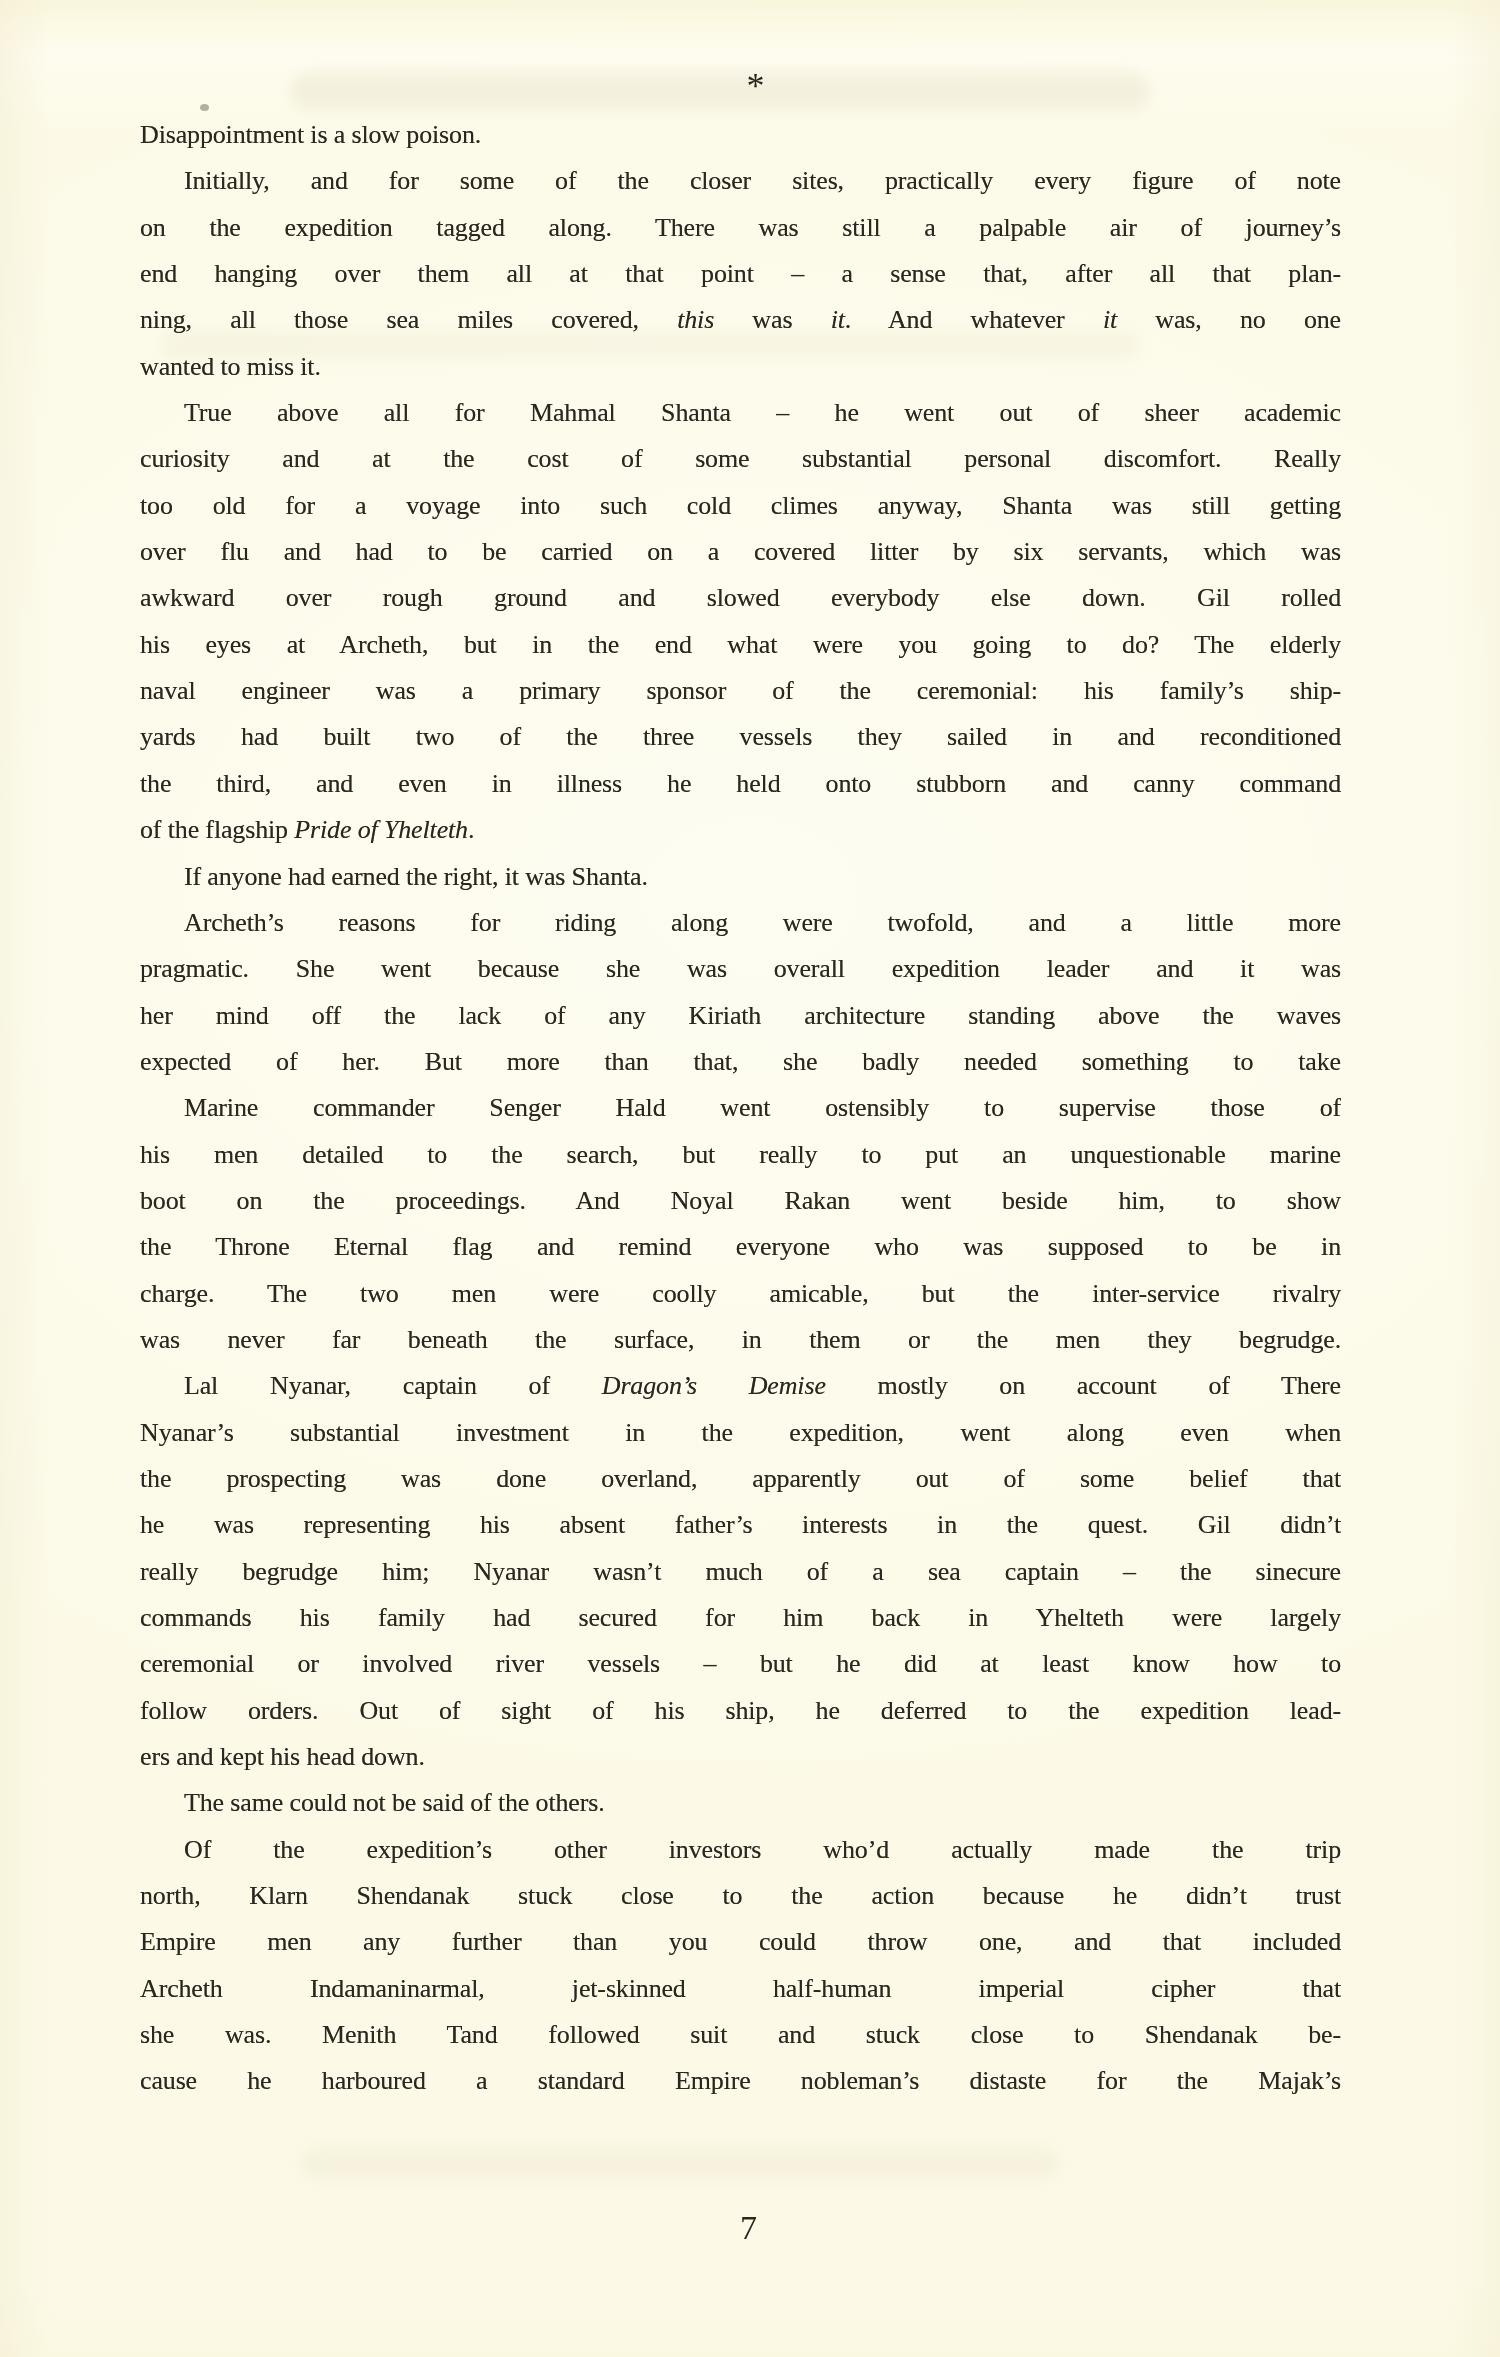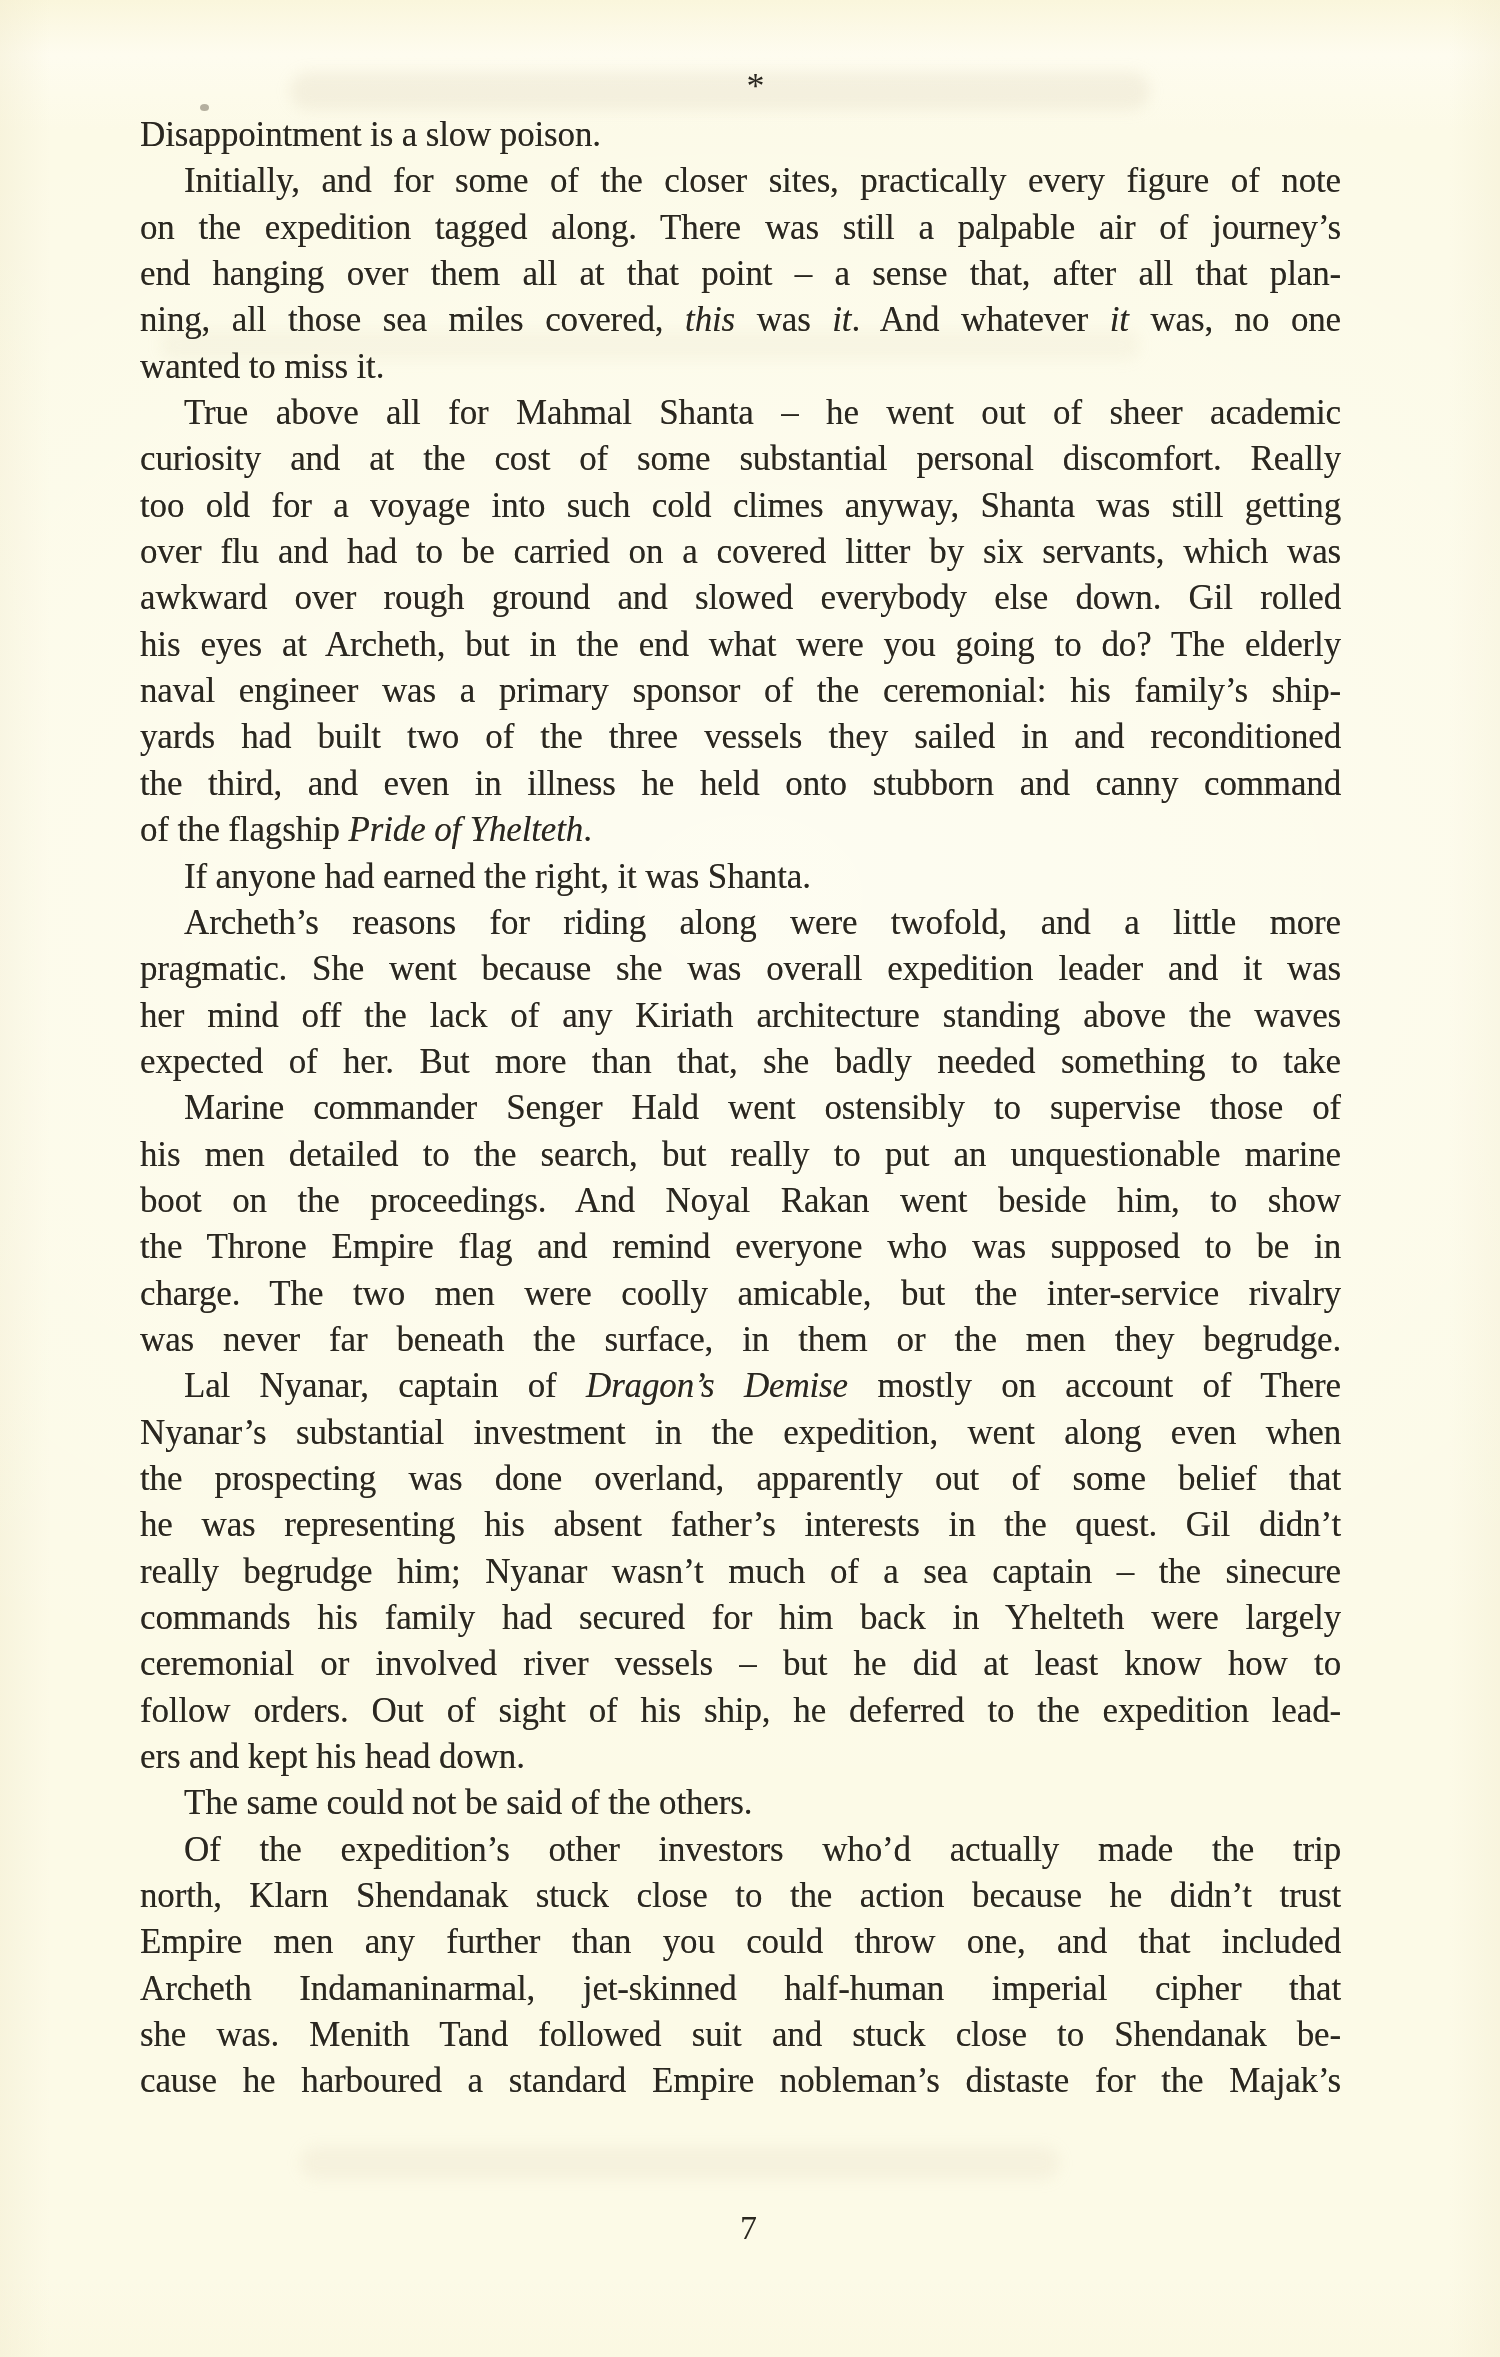--- a/index.html
+++ b/index.html
@@ -32,21 +32,21 @@
   .text-block {
     position: absolute;
     left: 140px;
     top: 112px;
     width: 1201px;
     text-shadow: 0 0 0.6px rgba(42,39,32,0.55);
   }
   .line {
     height: 46.35px;
     line-height: 46.35px;
-    font-size: 35px;
+    font-size: 26px;
     letter-spacing: -0.15px;
     text-align: justify;
     text-align-last: justify;
     overflow: hidden;
     white-space: normal;
   }
   .line.last { text-align-last: left; }
   .line.indent { text-indent: 44px; }
   .it { font-style: italic; margin-top: 7px; }
   .page-number {
@@ -108,21 +108,21 @@
       <div class="line"><span>the third, and even in illness he held onto stubborn and canny command</span></div>
       <div class="line last"><span>of the flagship </span><span class="it">Pride of Yhelteth</span><span>.</span></div>
       <div class="line indent last"><span>If anyone had earned the right, it was Shanta.</span></div>
       <div class="line indent"><span>Archeth’s reasons for riding along were twofold, and a little more</span></div>
       <div class="line"><span>pragmatic. She went because she was overall expedition leader and it was</span></div>
       <div class="line"><span>her mind off the lack of any Kiriath architecture standing above the waves</span></div>
       <div class="line"><span>expected of her. But more than that, she badly needed something to take</span></div>
       <div class="line indent"><span>Marine commander Senger Hald went ostensibly to supervise those of</span></div>
       <div class="line"><span>his men detailed to the search, but really to put an unquestionable marine</span></div>
       <div class="line"><span>boot on the proceedings. And Noyal Rakan went beside him, to show</span></div>
-      <div class="line"><span>the Throne Empire flag and remind everyone who was supposed to be in</span></div>
+      <div class="line"><span>the Throne Eternal flag and remind everyone who was supposed to be in</span></div>
       <div class="line"><span>charge. The two men were coolly amicable, but the inter-service rivalry</span></div>
       <div class="line"><span>was never far beneath the surface, in them or the men they begrudge.</span></div>
       <div class="line indent"><span>Lal Nyanar, captain of </span><span class="it">Dragon’s Demise</span><span> mostly on account of There</span></div>
       <div class="line"><span>Nyanar’s substantial investment in the expedition, went along even when</span></div>
       <div class="line"><span>the prospecting was done overland, apparently out of some belief that</span></div>
       <div class="line"><span>he was representing his absent father’s interests in the quest. Gil didn’t</span></div>
       <div class="line"><span>really begrudge him; Nyanar wasn’t much of a sea captain – the sinecure</span></div>
       <div class="line"><span>commands his family had secured for him back in Yhelteth were largely</span></div>
       <div class="line"><span>ceremonial or involved river vessels – but he did at least know how to</span></div>
       <div class="line"><span>follow orders. Out of sight of his ship, he deferred to the expedition lead-</span></div>

